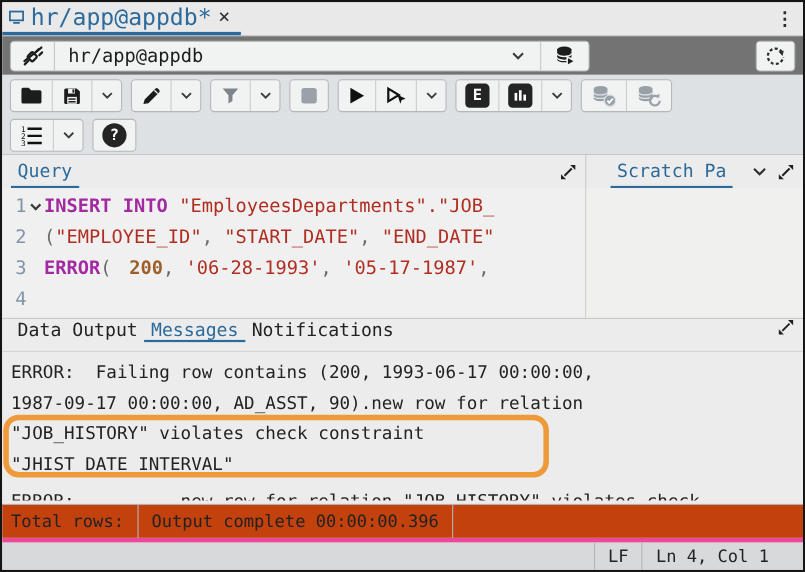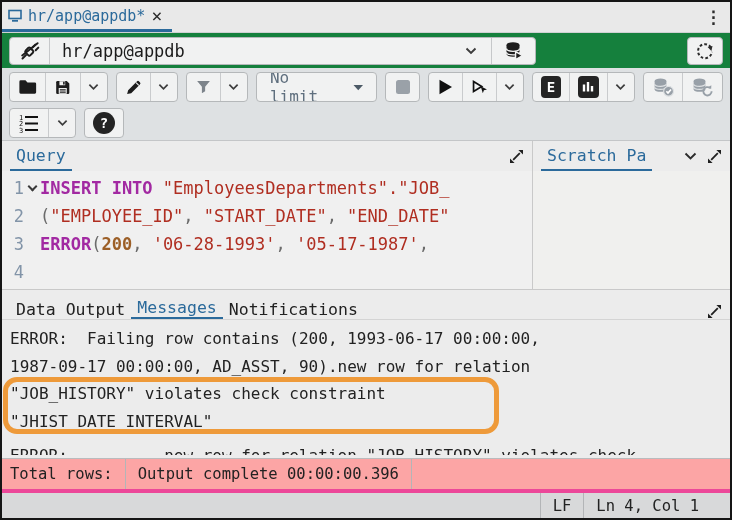--- a/index.html
+++ b/index.html
@@ -2,26 +2,26 @@
 <html><head>
 <meta charset="utf-8">
 <style>
   html,body{margin:0;padding:0;background:#cfcfcf;font-family:"DejaVu Sans Mono",monospace;}
   *{box-sizing:border-box;}
   .frame{width:732px;height:520px;border:2px solid #151515;background:#e9eaeb;display:flex;flex-direction:column;overflow:hidden;}
 
   
   .tabbar{height:30px;display:flex;align-items:center;background:#e9e9e9;position:relative;flex:0 0 auto;}
   .doc-tab{display:flex;align-items:center;gap:6px;height:100%;padding:0 10px 0 6px;border-bottom:3px solid #2b6a9b;}
-  .doc-tab .title{color:#2b6a9b;font-size:15px;}
+  .doc-tab .title{color:#2b6a9b;font-size:21px;}
   .doc-tab .close{color:#2c2c2c;font-size:18px;line-height:1;cursor:pointer;}
   .kebab{margin-left:auto;margin-right:8px;color:#2c2c2c;font-size:17px;font-weight:bold;letter-spacing:0;}
 
   
-  .connrow{height:36px;display:flex;align-items:center;background:#15803d;border-top:1px solid #cfd1d3;padding:0 7px;flex:0 0 auto;}
+  .connrow{height:36px;display:flex;align-items:center;background:#737373;border-top:1px solid #cfd1d3;padding:0 7px;flex:0 0 auto;}
   .combo{display:flex;align-items:center;height:28px;width:527px;background:#f1f2f2;border:1px solid #b5b8ba;border-radius:4px;overflow:hidden;}
   .combo .seg-icon{width:40px;height:100%;display:flex;align-items:center;justify-content:center;border-right:1px solid #c6c8ca;}
   .combo .label{flex:1;padding-left:12px;font-size:17px;color:#1c1c1c;white-space:nowrap;overflow:hidden;}
   .combo .seg-chev{width:40px;height:100%;display:flex;align-items:center;justify-content:center;}
   .combo .seg-db{width:44px;height:100%;display:flex;align-items:center;justify-content:center;border-left:1px solid #c6c8ca;}
   .iconbtn{width:36px;height:28px;display:flex;align-items:center;justify-content:center;background:#f1f2f2;border:1px solid #b5b8ba;border-radius:4px;}
   .connrow .spacer{flex:1;}
 
   
   .toolrow{height:38px;display:flex;align-items:center;gap:8px;background:#dee1e3;padding:0 7px;flex:0 0 auto;}
@@ -31,50 +31,50 @@
   .btn:last-child{border-right:none;}
   .btn.narrow{min-width:26px;padding:0 5px;}
   .btn.text-btn{font-size:16px;color:#5f6f7e;gap:9px;padding:0 13px;}
   .dark-badge{width:22px;height:22px;background:#242424;border-radius:4px;color:#fff;display:flex;align-items:center;justify-content:center;font-size:14px;font-weight:bold;}
   .circle-badge{width:22px;height:22px;background:#242424;border-radius:50%;color:#fff;display:flex;align-items:center;justify-content:center;font-size:14px;font-weight:bold;}
 
   
   .workspace{flex:1;display:flex;flex-direction:column;background:#ececec;border-top:1px solid #c4c6c8;}
   .qtabs{height:30px;display:flex;align-items:stretch;background:#ececec;flex:0 0 auto;}
   .qtabs-left{width:530px;display:flex;align-items:stretch;padding-left:8px;}
-  .qtabs-right{flex:1;display:flex;align-items:stretch;border-left:1px solid #c9c9c9;padding-left:8px;}
+  .qtabs-right{flex:1;display:flex;align-items:stretch;border-left:1px solid #c9c9c9;padding-left:22px;}
   .ptab{display:flex;align-items:center;padding:0 6px;font-size:16.5px;color:#222;white-space:nowrap;cursor:pointer;}
   .ptab.active{color:#2b6a9b;border-bottom:2px solid #2b6a9b;}
   .tab-tools{margin-left:auto;display:flex;align-items:center;gap:10px;padding-right:8px;}
 
   .editor-split{height:118px;display:flex;flex:0 0 auto;}
   .editor{width:530px;background:#f0f0f0;overflow:hidden;padding-top:3px;}
   .vdiv{width:1px;background:#c9c9c9;}
   .scratch{flex:1;background:#f0f0ee;}
   .code-line{display:flex;height:28px;align-items:center;font-size:17px;white-space:pre;}
   .ln{width:22px;text-align:right;color:#8294a8;flex:0 0 auto;}
   .foldcol{width:16px;display:flex;align-items:center;justify-content:center;flex:0 0 auto;}
   .fold-chev{width:7px;height:7px;border-right:2px solid #3a3a3a;border-bottom:2px solid #3a3a3a;transform:rotate(45deg);margin-top:-4px;}
   .code{flex:1;overflow:hidden;white-space:pre;}
   .tk-kw{color:#a229a2;font-weight:bold;}
   .tk-str{color:#b02e21;}
-  .tk-num{color:#9c5f27;font-weight:bold;}
+  .tk-num{color:#9c5f27;font-weight:bold;margin-left:16px;}
   .tk-pun{color:#6b6b6b;}
   .tk-pl{color:#222;}
 
-  .otabs{height:30px;display:flex;align-items:flex-end;background:#ececec;border-top:1px solid #c9c9c9;padding-left:8px;flex:0 0 auto;}
+  .otabs{height:30px;display:flex;align-items:flex-start;background:#ececec;border-top:1px solid #c9c9c9;padding-left:8px;flex:0 0 auto;}
   .otabs .tab-tools{padding-right:8px;}
 
   .messages{flex:1;position:relative;background:#ececec;border-top:1px solid #d4d4d4;overflow:hidden;padding:5px 0 0 8px;}
   .msg-line{font-size:16px;line-height:27.5px;color:#222;white-space:pre;}
   .annotation{position:absolute;left:1px;top:57px;width:496px;height:57px;border:5px solid #ee9a3a;border-radius:14px;pointer-events:none;}
   .clipped{position:absolute;left:8px;top:126px;height:9px;overflow:hidden;font-size:16px;color:#222;white-space:pre;}
 
   
-  .status1{height:31px;display:flex;align-items:stretch;background:#fca5a5;border-top:1px solid #b9bbbd;font-size:15.5px;color:#222;flex:0 0 auto;}
+  .status1{height:31px;display:flex;align-items:stretch;background:#c2410c;border-top:1px solid #b9bbbd;font-size:15.5px;color:#222;flex:0 0 auto;}
   .status2{height:29px;display:flex;align-items:stretch;background:#d8d9da;border-top:4px solid #ec4899;font-size:15.5px;color:#222;flex:0 0 auto;}
   .seg{display:flex;align-items:center;padding:0 12px;white-space:nowrap;}
   .sdiv{width:1px;background:#b3b5b7;}
   .status2 .spacer,.status1 .spacer{flex:1;}
   svg{display:block;}
 </style>
 </head>
 <body>
 
 <div class="frame">
@@ -173,28 +173,20 @@
             <path d="M2.5 2.5 h15 l-5.6 6.6 v5.4 l-3.8 2.4 v-7.8 Z" fill="#7d848b"></path>
           </svg>
       </span>
       <span class="btn narrow">
         <svg width="11" height="8" viewBox="0 0 12 8" fill="none" stroke="#3c3c3c" stroke-width="1.9">
             <polyline points="1.5,1.5 6,6 10.5,1.5"></polyline>
           </svg>
       </span>
     </div>
 
-    <div class="btn-group">
-      <span class="btn text-btn">
-        <span>No limit</span>
-        <svg width="11" height="7" viewBox="0 0 11 7">
-            <path d="M0.5 0.8 h10 l-5 5.6 Z" fill="#4c5a66"></path>
-          </svg>
-      </span>
-    </div>
 
     <div class="btn-group">
       <span class="btn">
         <svg width="18" height="18" viewBox="0 0 18 18">
             <rect x="2" y="2" width="14" height="14" rx="2.5" fill="#9aa1a8"></rect>
           </svg>
       </span>
     </div>
 
     <div class="btn-group">

